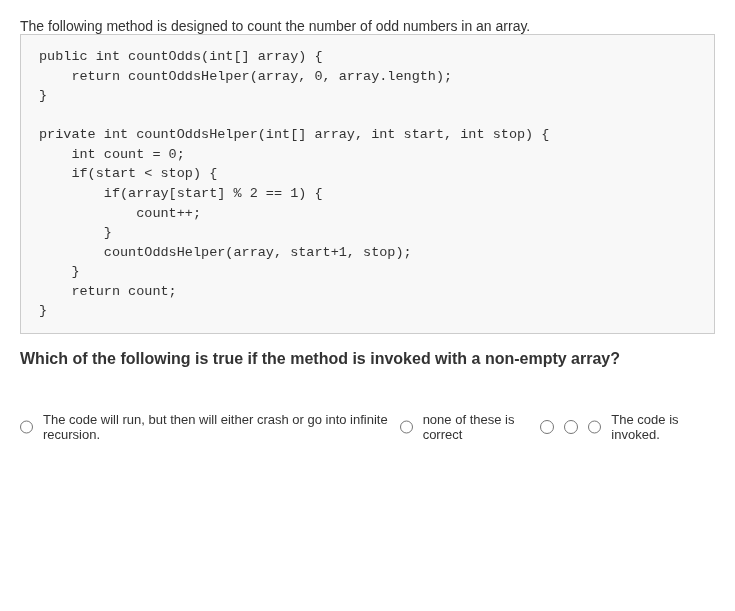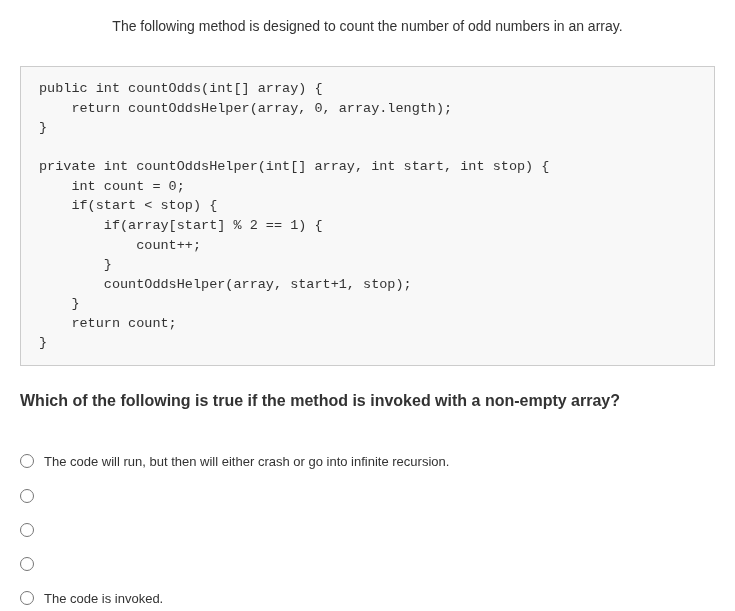--- a/index.html
+++ b/index.html
@@ -9,45 +9,43 @@
     }
     body {
       font-family: Arial, Helvetica, sans-serif;
       font-size: 14px;
       color: #333;
       padding: 18px 20px;
       background: #fff;
       width: 735px;
     }
     .question-intro {
-      margin-bottom: 32px;
+      margin-bottom: 0;
       font-size: 14px;
       color: #333;
-      text-align: center;
     }
     .code-block {
       border: 1px solid #ccc;
       background: #f8f8f8;
       padding: 12px 18px;
-      margin-bottom: 26px;
+      margin-bottom: 16px;
       font-family: 'Courier New', Courier, monospace;
       font-size: 13.5px;
       line-height: 1.45;
       white-space: pre;
       color: #333;
     }
     .question-prompt {
       font-size: 16px;
       color: #333;
       margin-bottom: 34px;
       font-weight: bold;
     }
     .options {
       display: flex;
-      flex-direction: column;
     }
     .option {
       display: flex;
       align-items: center;
       padding: 10px 0;
       font-size: 13px;
       color: #333;
     }
     .option input[type="radio"] {
       margin-right: 10px;
@@ -80,20 +78,21 @@
 
 <div class="question-prompt">Which of the following is true if the method is invoked with a non-empty array?</div>
 
 <div class="options">
   <div class="option">
     <input type="radio" name="answer" id="opt0" style="">
     <label for="opt0">The code will run, but then will either crash or go into infinite recursion.</label>
   </div>
   <div class="option">
     <input type="radio" name="answer" id="opt1" style="">
+    <label for="opt1">none of these is correct</label>
   </div>
   <div class="option">
     <input type="radio" name="answer" id="opt2" style="">
   </div>
   <div class="option">
     <input type="radio" name="answer" id="opt3" style="">
   </div>
   <div class="option">
     <input type="radio" name="answer" id="opt4" style="">
     <label for="opt4">The code is invoked.</label>

